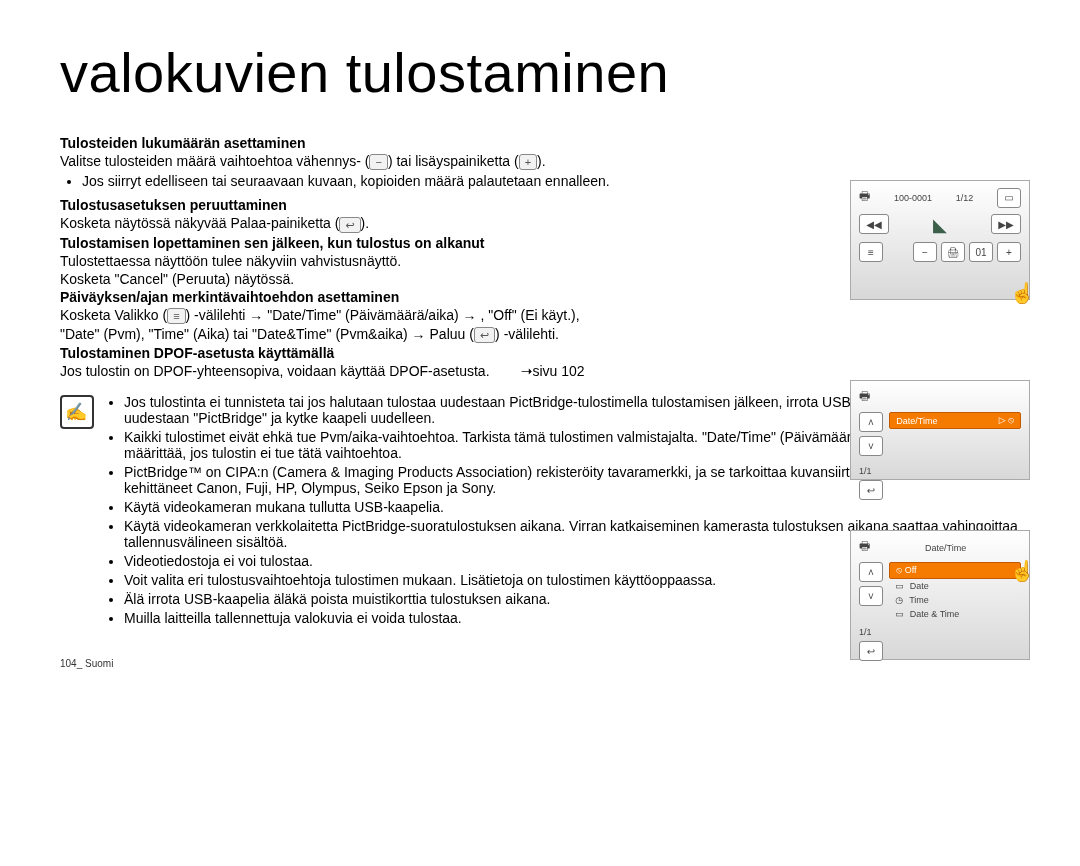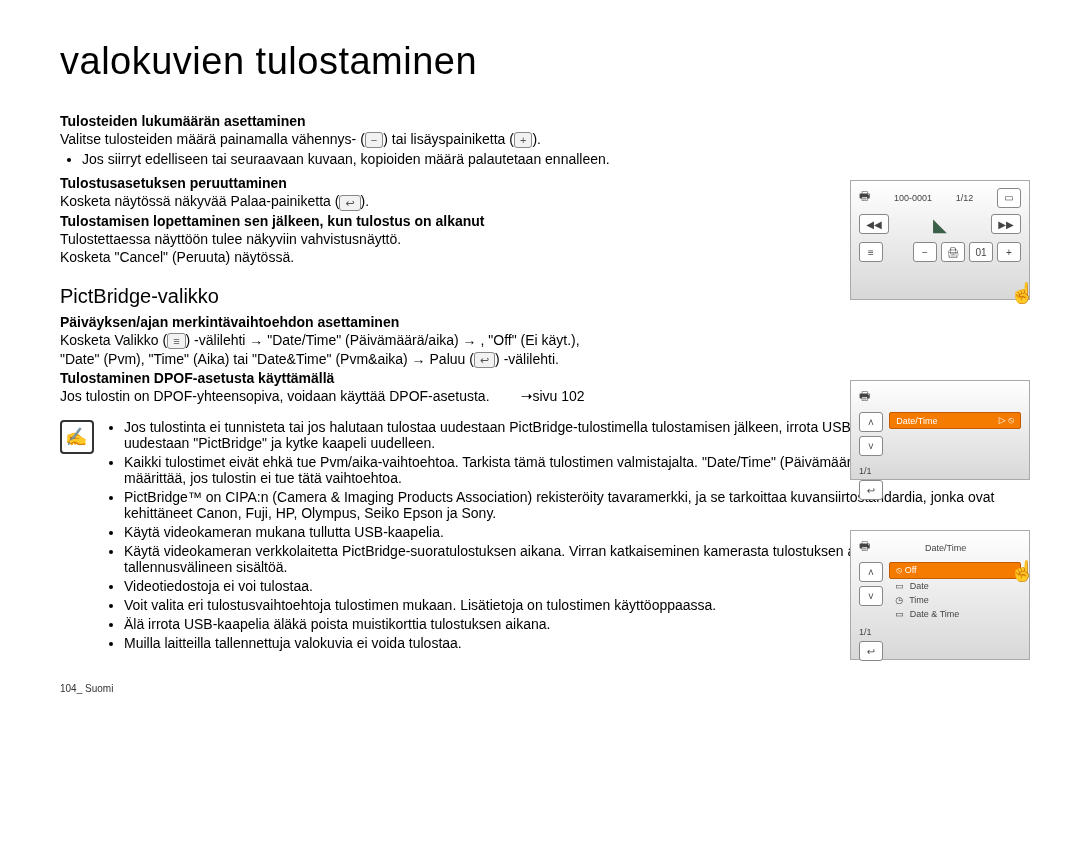--- a/index.html
+++ b/index.html
@@ -8,21 +8,21 @@
     font-size:14px;
     color:#000;
     background:#fff;
     width:1080px;
   }
   .page{
     padding:40px 60px 20px 60px;
     position:relative;
   }
   h1{
-    font-size:38px;
+    font-size:56px;
     font-weight:normal;
     margin:0 0 30px 0;
     letter-spacing:0.5px;
   }
   h2{
     font-size:20px;
     font-weight:normal;
     margin:20px 0 6px 0;
   }
   .section-head{
@@ -101,36 +101,35 @@
   }
 </style>
 </head>
 <body>
 
 <div class="page">
   <h1>valokuvien tulostaminen</h1>
 
   <p class="section-head">Tulosteiden lukumäärän asettaminen</p>
   <p>
-    <span>Valitse tulosteiden määrä painamalla vähennys- (</span><span class="inline-btn">−</span><span>) tai lisäyspainiketta (</span><span class="inline-btn">+</span><span>).</span>
+    <span>Valitse tulosteiden määrä vaihtoehtoa vähennys- (</span><span class="inline-btn">−</span><span>) tai lisäyspainiketta (</span><span class="inline-btn">+</span><span>).</span>
   </p>
   <ul>
       <li>Jos siirryt edelliseen tai seuraavaan kuvaan, kopioiden määrä palautetaan ennalleen.</li>
     </ul>
 
   <p class="section-head">Tulostusasetuksen peruuttaminen</p>
   <p>
     <span>Kosketa näytössä näkyvää Palaa-painiketta (</span><span class="inline-btn">↩</span><span>).</span>
   </p>
 
   <p class="section-head">Tulostamisen lopettaminen sen jälkeen, kun tulostus on alkanut</p>
   <p>Tulostettaessa näyttöön tulee näkyviin vahvistusnäyttö.</p>
   <p>Kosketa "Cancel" (Peruuta) näytössä.</p>
 
-  <h2>PictBridge-valikko</h2>
 
   <p class="section-head">Päiväyksen/ajan merkintävaihtoehdon asettaminen</p>
   <p>
     <span>Kosketa Valikko (</span><span class="inline-btn">≡</span><span>) -välilehti → "Date/Time" (Päivämäärä/aika) → , "Off" (Ei käyt.),</span>
   </p>
   <p>
     <span>"Date" (Pvm), "Time" (Aika) tai "Date&amp;Time" (Pvm&amp;aika) → Paluu (</span><span class="inline-btn">↩</span><span>) -välilehti.</span>
   </p>
 
   <p class="section-head">Tulostaminen DPOF-asetusta käyttämällä</p>

